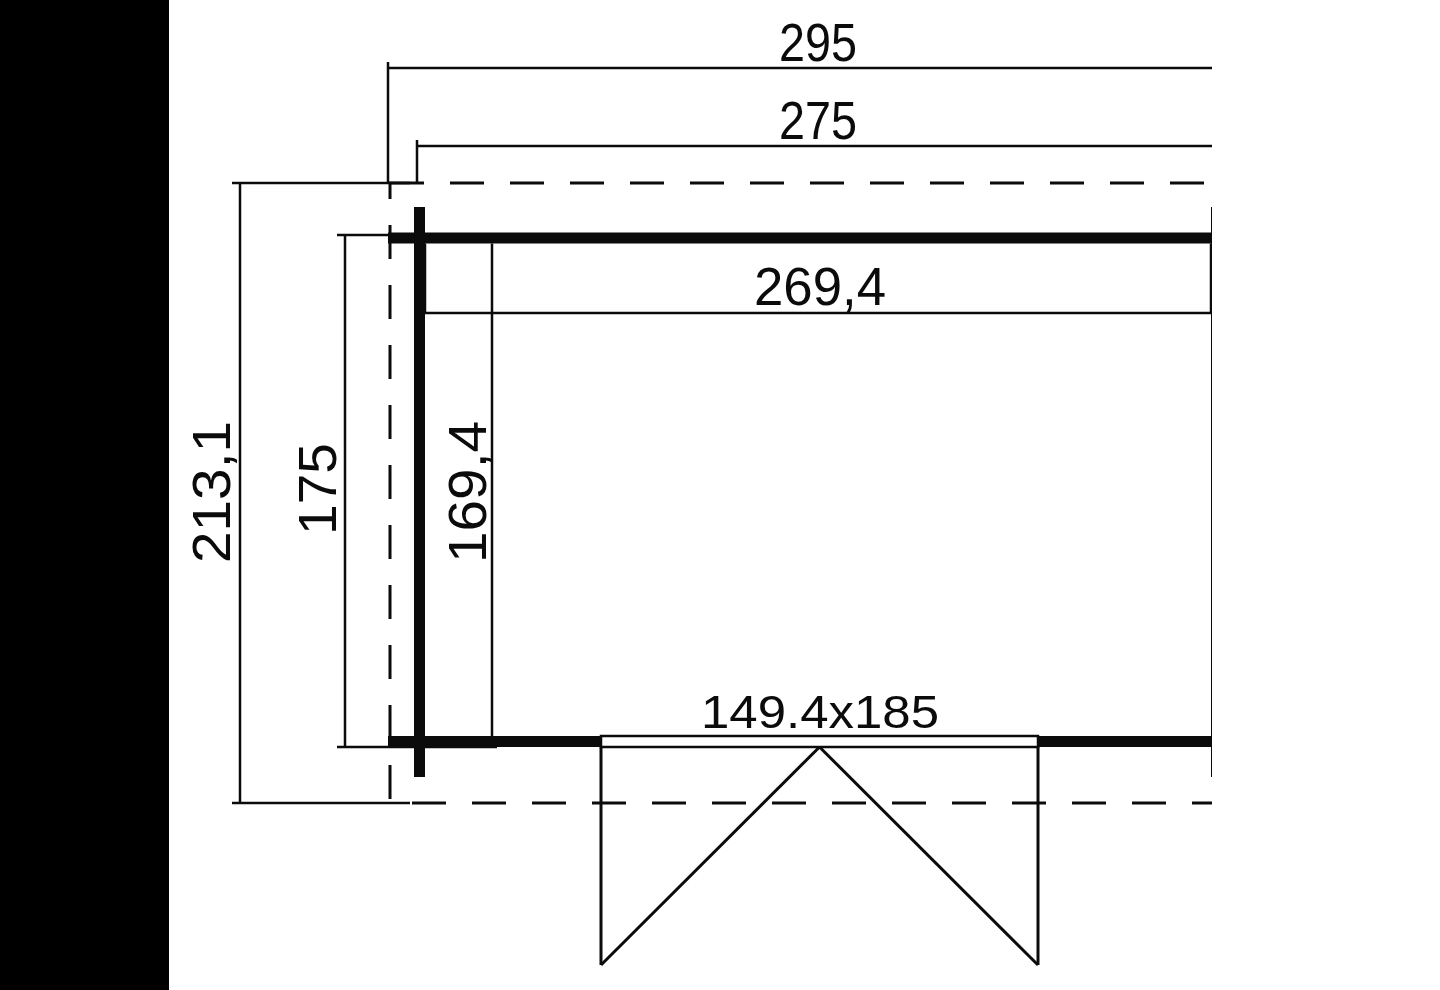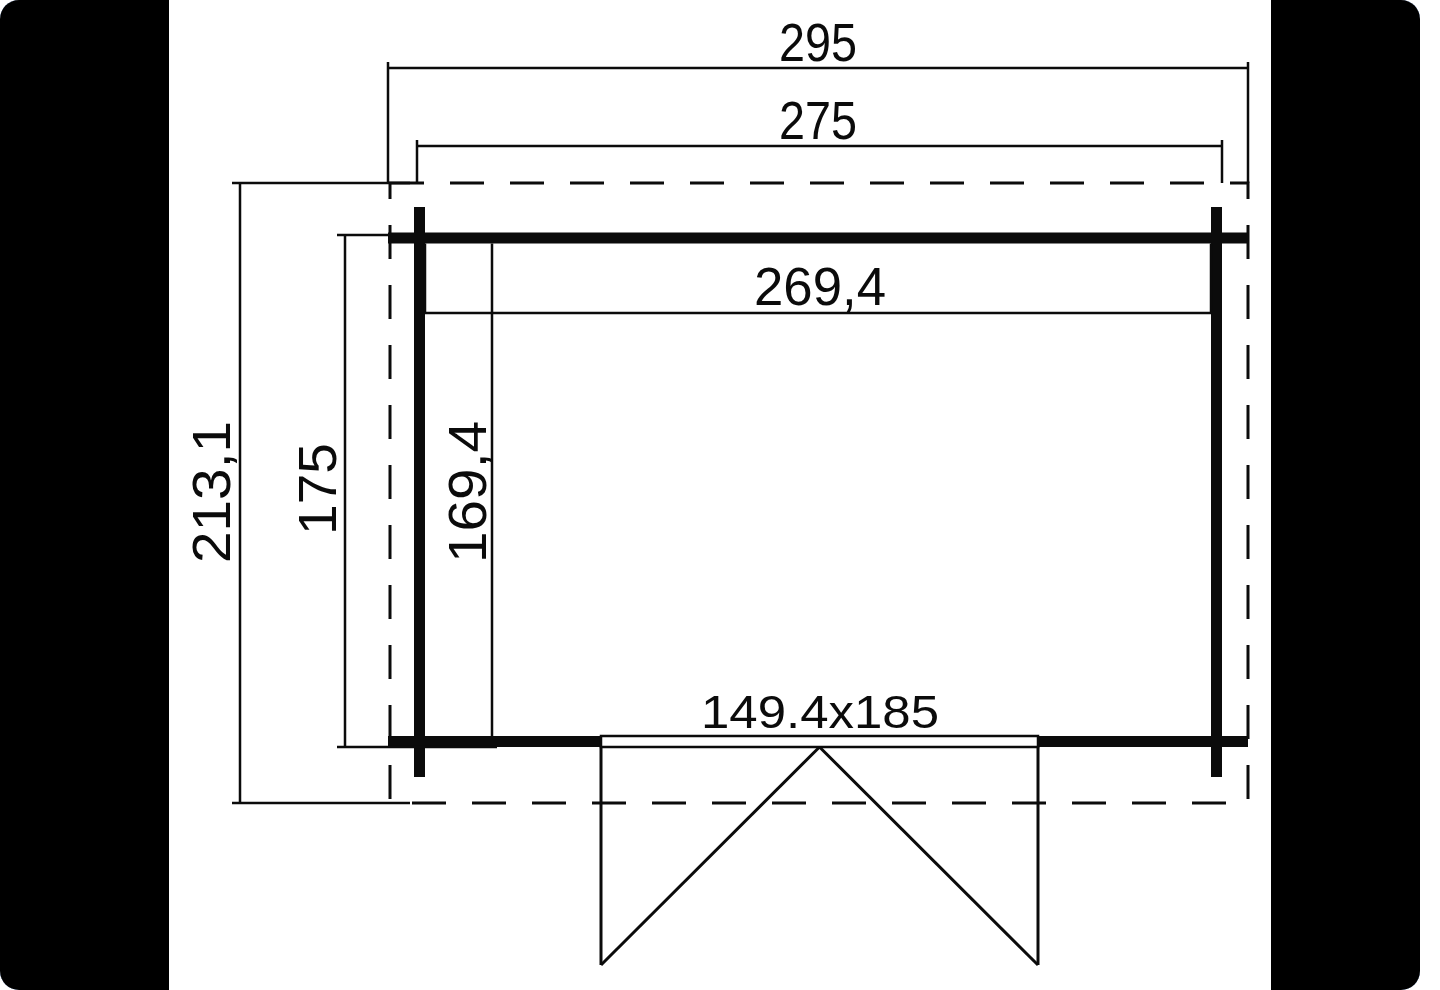--- a/index.html
+++ b/index.html
@@ -2,25 +2,24 @@
 <html><head>
 <meta charset="utf-8">
 <style>
   html, body {
     margin: 0;
     padding: 0;
     background: #ffffff;
   }
   .stage {
     position: relative;
-    width: 1420px;
+    width: 1212px;
     height: 990px;
     background: #3b82f6;
     overflow: hidden;
-    border-radius: 19px;
   }
   svg { display: block; }
   text {
     font-family: "Liberation Sans", sans-serif;
     fill: #0b0b0b;
   }
 </style>
 </head>
 <body>
 

